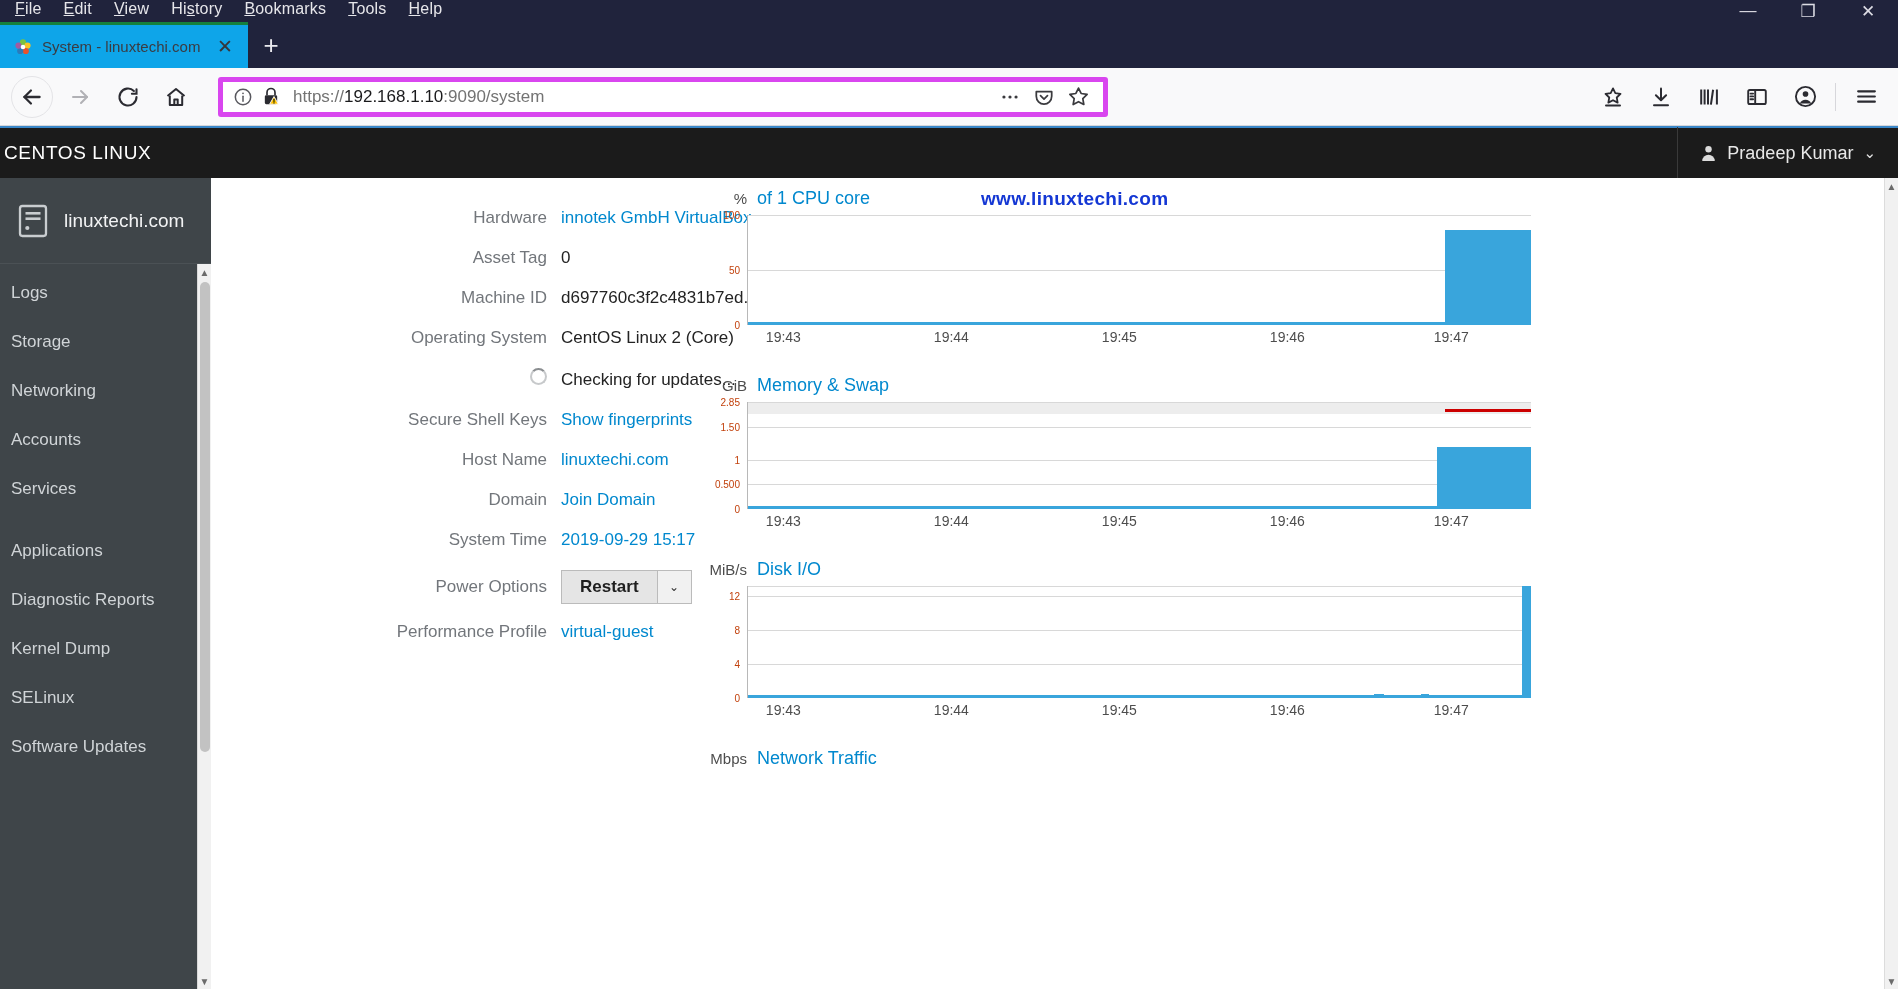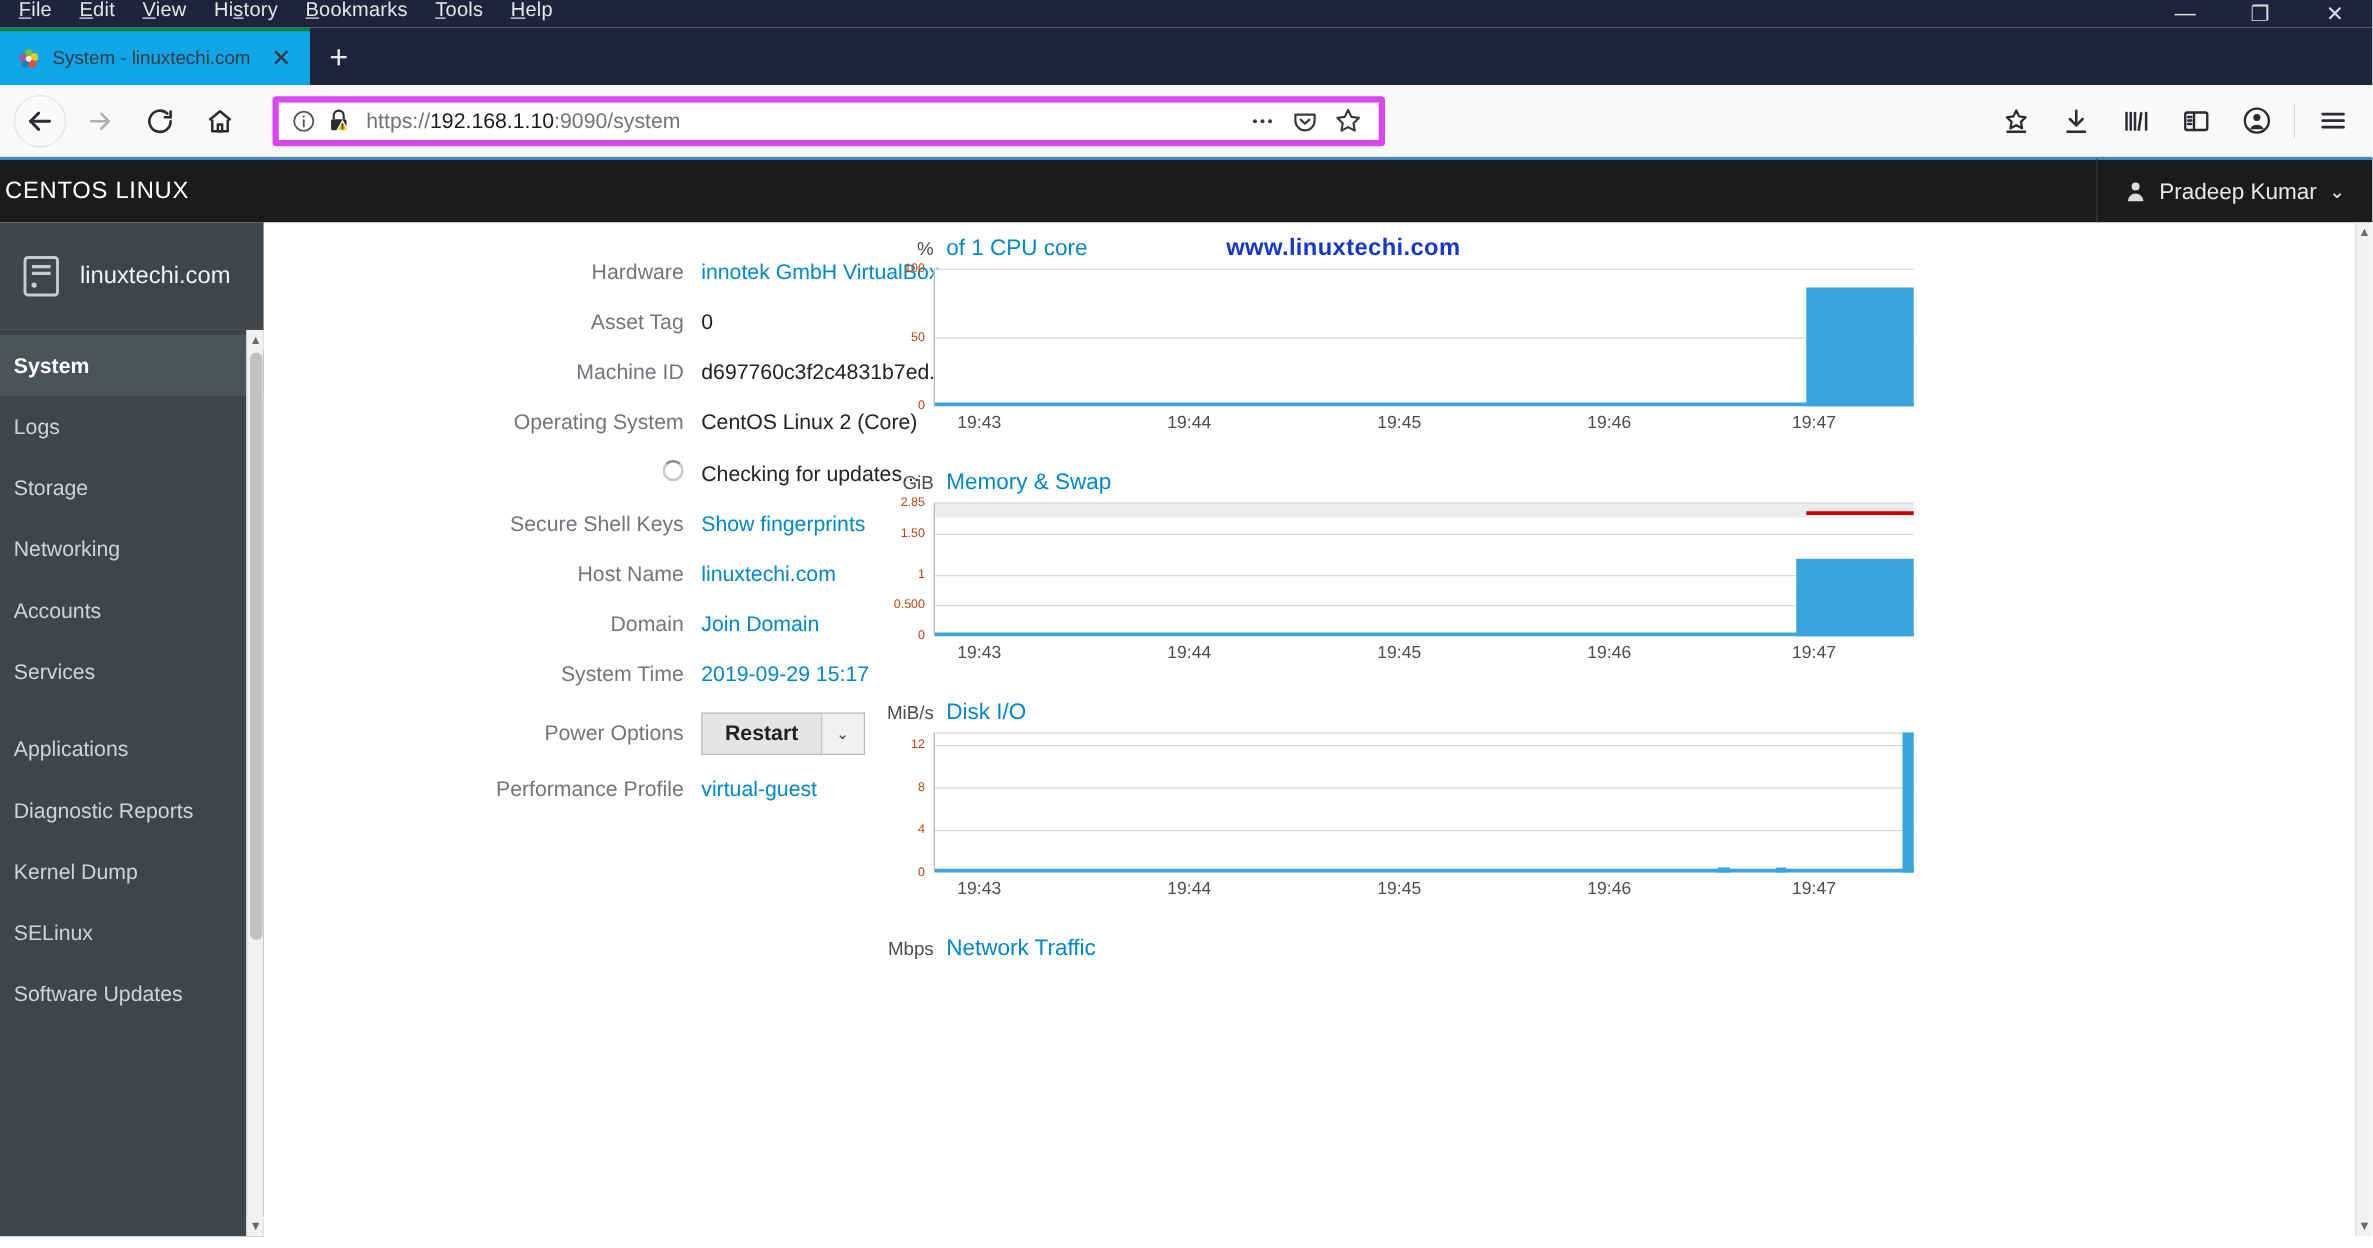--- a/index.html
+++ b/index.html
@@ -389,21 +389,20 @@
         <div class="ck-host">
           <svg width="30" height="34" viewBox="0 0 30 34">
             <rect x="2" y="2" width="26" height="30" rx="2.4" fill="none" stroke="#c9cdd0" stroke-width="2.3"></rect>
             <rect x="7.5" y="8" width="15" height="2.6" fill="#c9cdd0"></rect>
             <rect x="7.5" y="13.4" width="15" height="2.6" fill="#c9cdd0"></rect>
             <circle cx="9.3" cy="24" r="2.1" fill="#c9cdd0"></circle>
           </svg>
           <span class="hostname">linuxtechi.com</span>
         </div>
         <div class="ck-nav">
-          <div class="ck-item active">System</div>
           <div class="ck-item">Logs</div>
           <div class="ck-item">Storage</div>
           <div class="ck-item">Networking</div>
           <div class="ck-item">Accounts</div>
           <div class="ck-item">Services</div>
           <div class="ck-gap"></div>
           <div class="ck-item">Applications</div>
           <div class="ck-item">Diagnostic Reports</div>
           <div class="ck-item">Kernel Dump</div>
           <div class="ck-item">SELinux</div>

